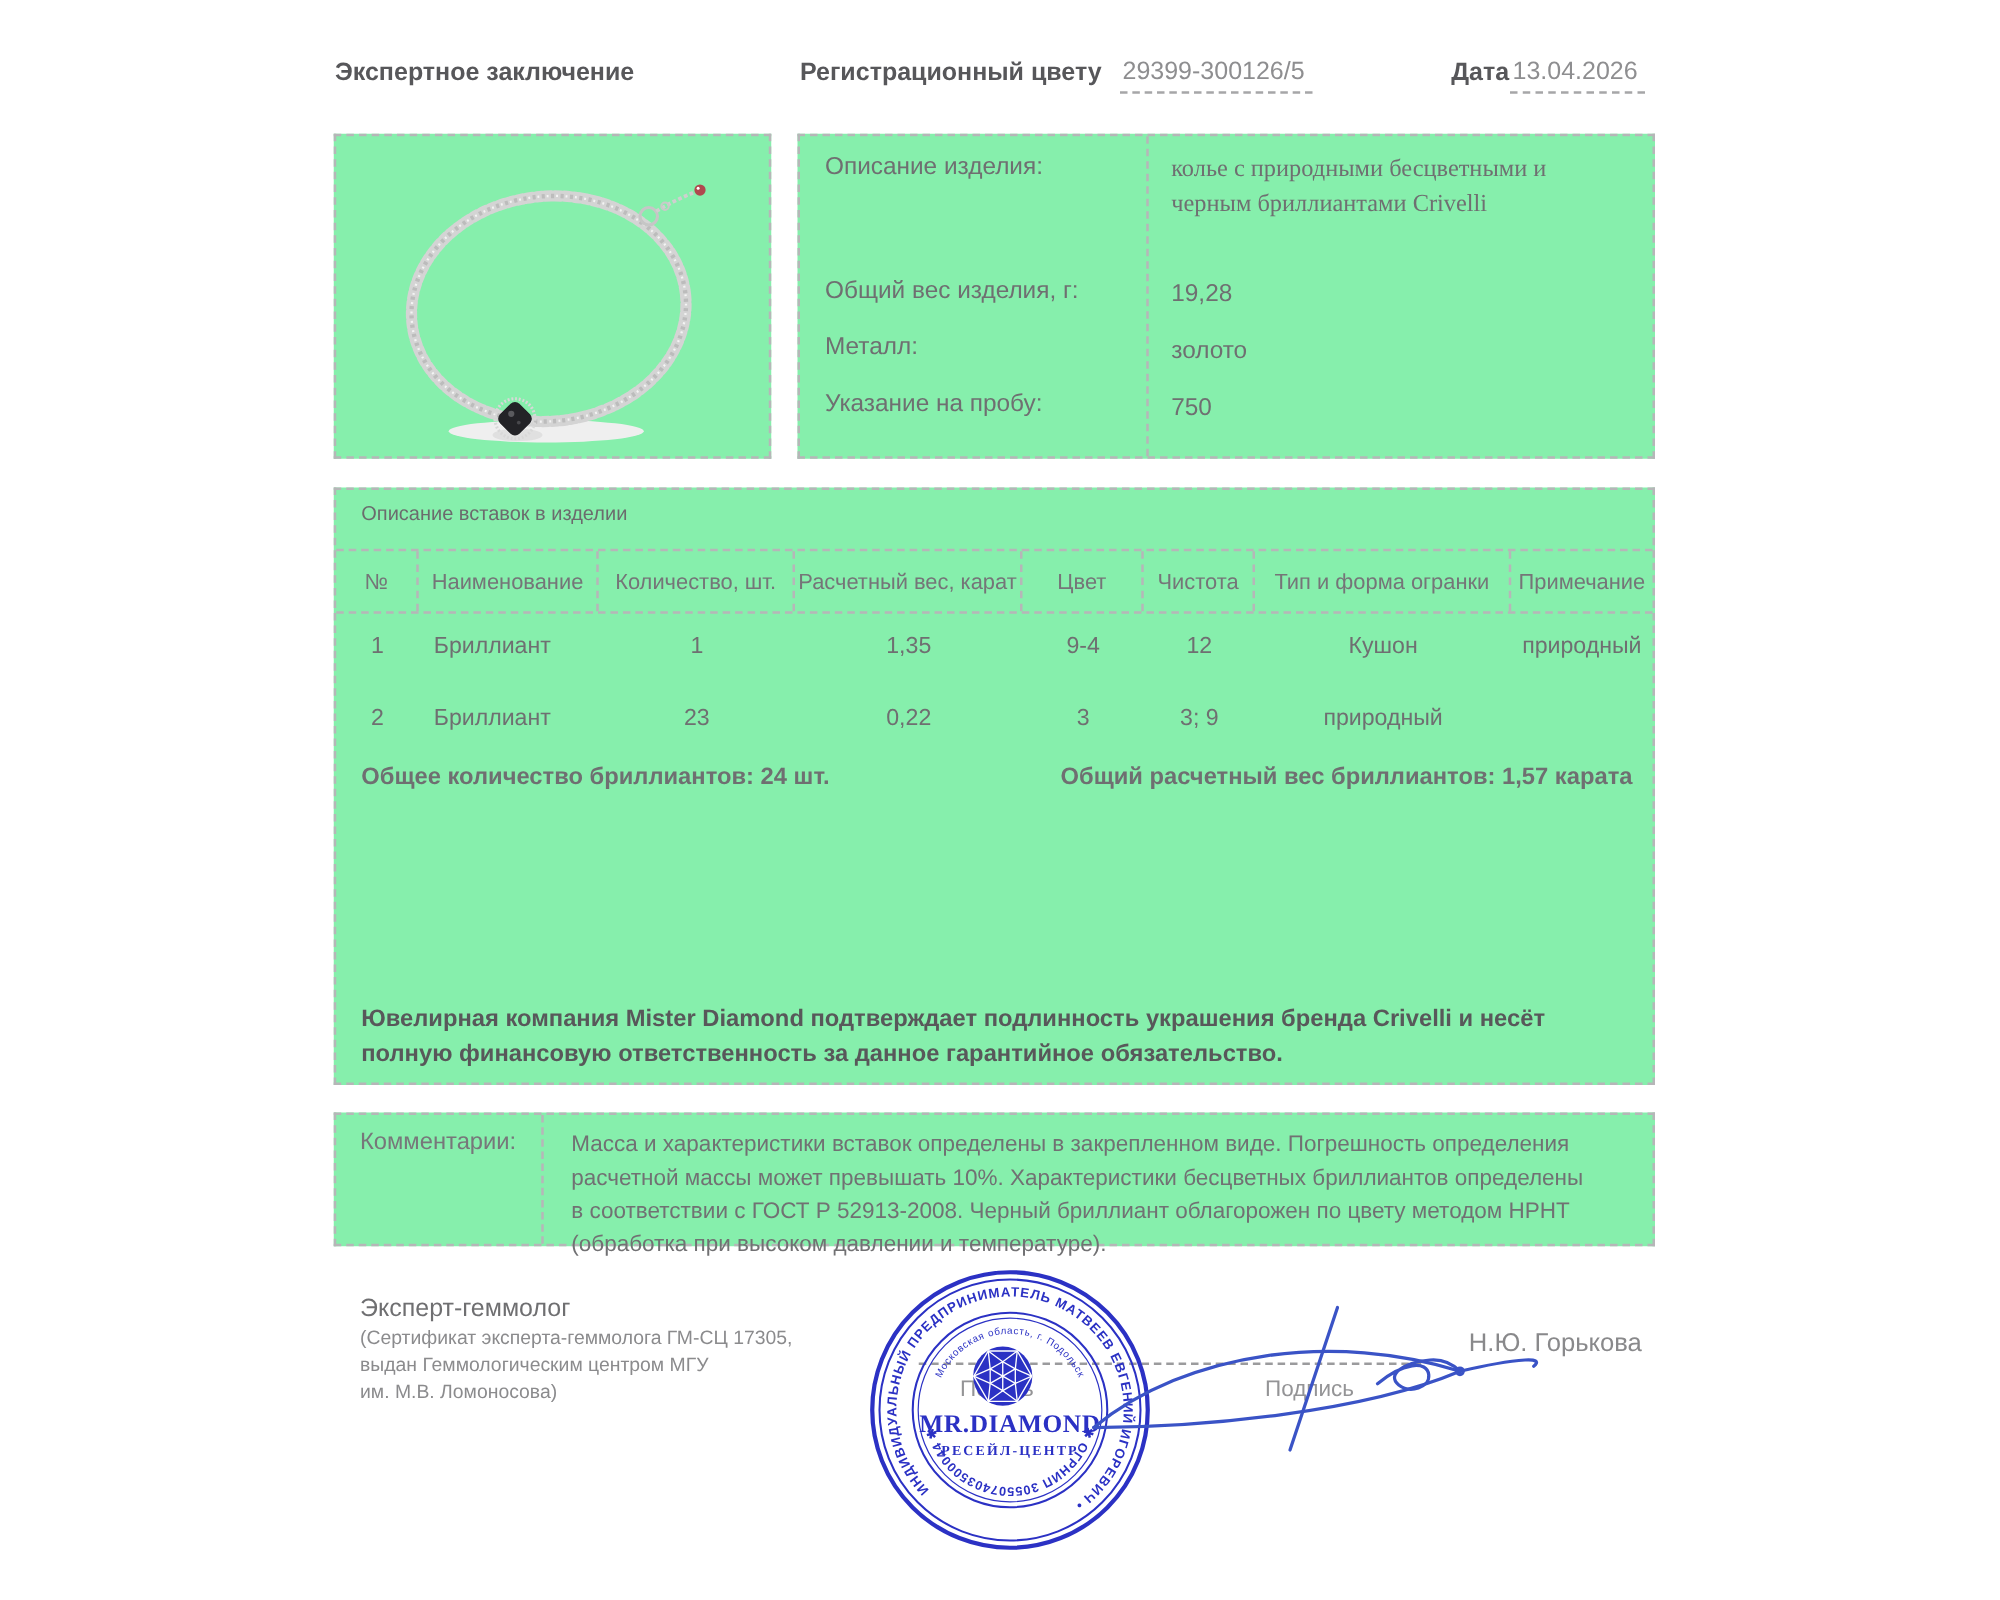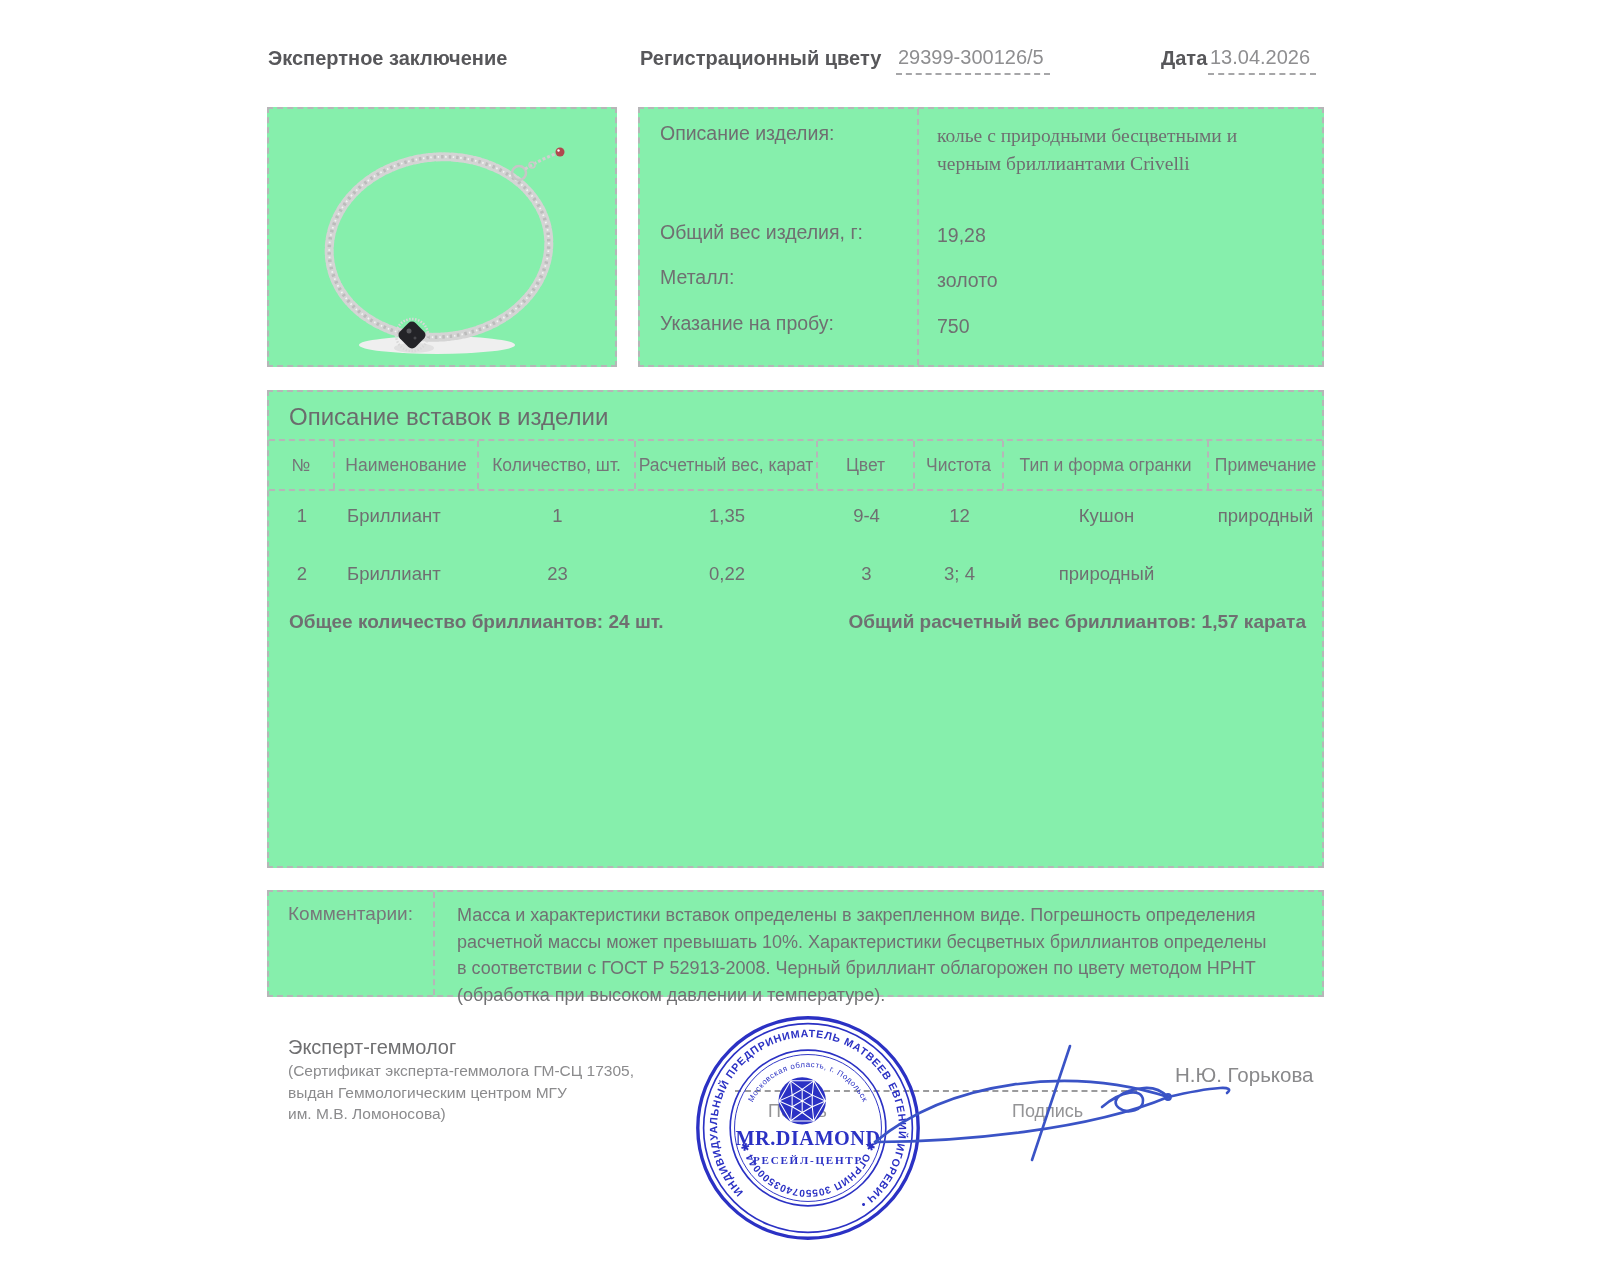--- a/index.html
+++ b/index.html
@@ -7,21 +7,21 @@
     position:relative; width:1600px; height:1280px; background:#ffffff;
     font-family:"Liberation Sans", sans-serif; overflow:hidden;
     color:#6f6f71;
   }
   .abs { position:absolute; }
   .hdr-label { font-size:20px; font-weight:bold; color:#57575a; }
   .hdr-value { font-size:20px; color:#8e8e90; padding:0 6px 5px 2px; border-bottom:2px dashed #a6a6a8; }
   .dashed-box { position:absolute; border:2px dashed #b6b6b8; background:#86efac; box-sizing:border-box; }
   .fld-label { position:absolute; font-size:19.5px; color:#6f6f71; }
   .fld-value { position:absolute; font-size:19.5px; color:#6f6f71; line-height:28px; }
-  .sec-title { position:absolute; left:20px; top:11px; font-size:24px; color:#6b6b6d; }
+  .sec-title { position:absolute; left:20px; top:11px; font-size:16px; color:#6b6b6d; }
   .tbl-grid { position:absolute; left:0; right:0; display:grid;
     grid-template-columns:66px 144px 157px 182px 97px 89px 205px 1fr; }
   .tbl-head { top:47px; height:48px; border-top:2px dashed #b6b6b8; border-bottom:2px dashed #b6b6b8; }
   .th { display:flex; align-items:center; justify-content:center; font-size:17.5px; color:#757578; box-sizing:border-box; }
   .th:not(:last-child){ border-right:2px dashed #b6b6b8; }
   .tbl-row { height:58px; }
   .td { display:flex; align-items:center; justify-content:center; font-size:18.5px; color:#6f6f71; box-sizing:border-box; }
   .td.name { justify-content:flex-start; padding-left:12px; }
   .totals { position:absolute; left:20px; right:16px; top:219px; display:flex; justify-content:space-between; font-size:19px; color:#6f6f71;font-weight:bold; }
   .guarantee { position:absolute; left:20px; right:14px; bottom:8px; font-size:19px; font-weight:bold; color:#58585a; line-height:28px; }
@@ -113,29 +113,30 @@
       <div class="td">Кушон</div>
       <div class="td">природный</div>
     </div>
 
     <div class="tbl-grid tbl-row" style="top:153px;">
       <div class="td">2</div>
       <div class="td name">Бриллиант</div>
       <div class="td">23</div>
       <div class="td">0,22</div>
       <div class="td">3</div>
-      <div class="td">3; 4</div>
+      <div class="td">3; 9</div>
       <div class="td">природный</div>
     </div>
 
     <div class="totals">
       <span>Общее количество бриллиантов: 24 шт.</span>
       <span>Общий расчетный вес бриллиантов: 1,57 карата</span>
     </div>
 
+    <div class="guarantee">Ювелирная компания Mister Diamond подтверждает подлинность украшения бренда Crivelli и несёт полную финансовую ответственность за данное гарантийное обязательство.</div>
   </div>
 
   <div class="dashed-box" style="left:267px; top:890px; width:1057px; height:107px;">
     <div class="comments-label">Комментарии:</div>
     <div class="comments-text">Масса и характеристики вставок определены в закрепленном виде. Погрешность определения расчетной массы может превышать 10%. Характеристики бесцветных бриллиантов определены в соответствии с ГОСТ Р 52913-2008. Черный бриллиант облагорожен по цвету методом HPHT (обработка при высоком давлении и температуре).</div>
   </div>
 
   <div class="expert-title">Эксперт-геммолог</div>
   <div class="abs" style="left:288px; top:1060px;">
     <div class="cert-line">(Сертификат эксперта-геммолога ГМ-СЦ 17305,</div>

